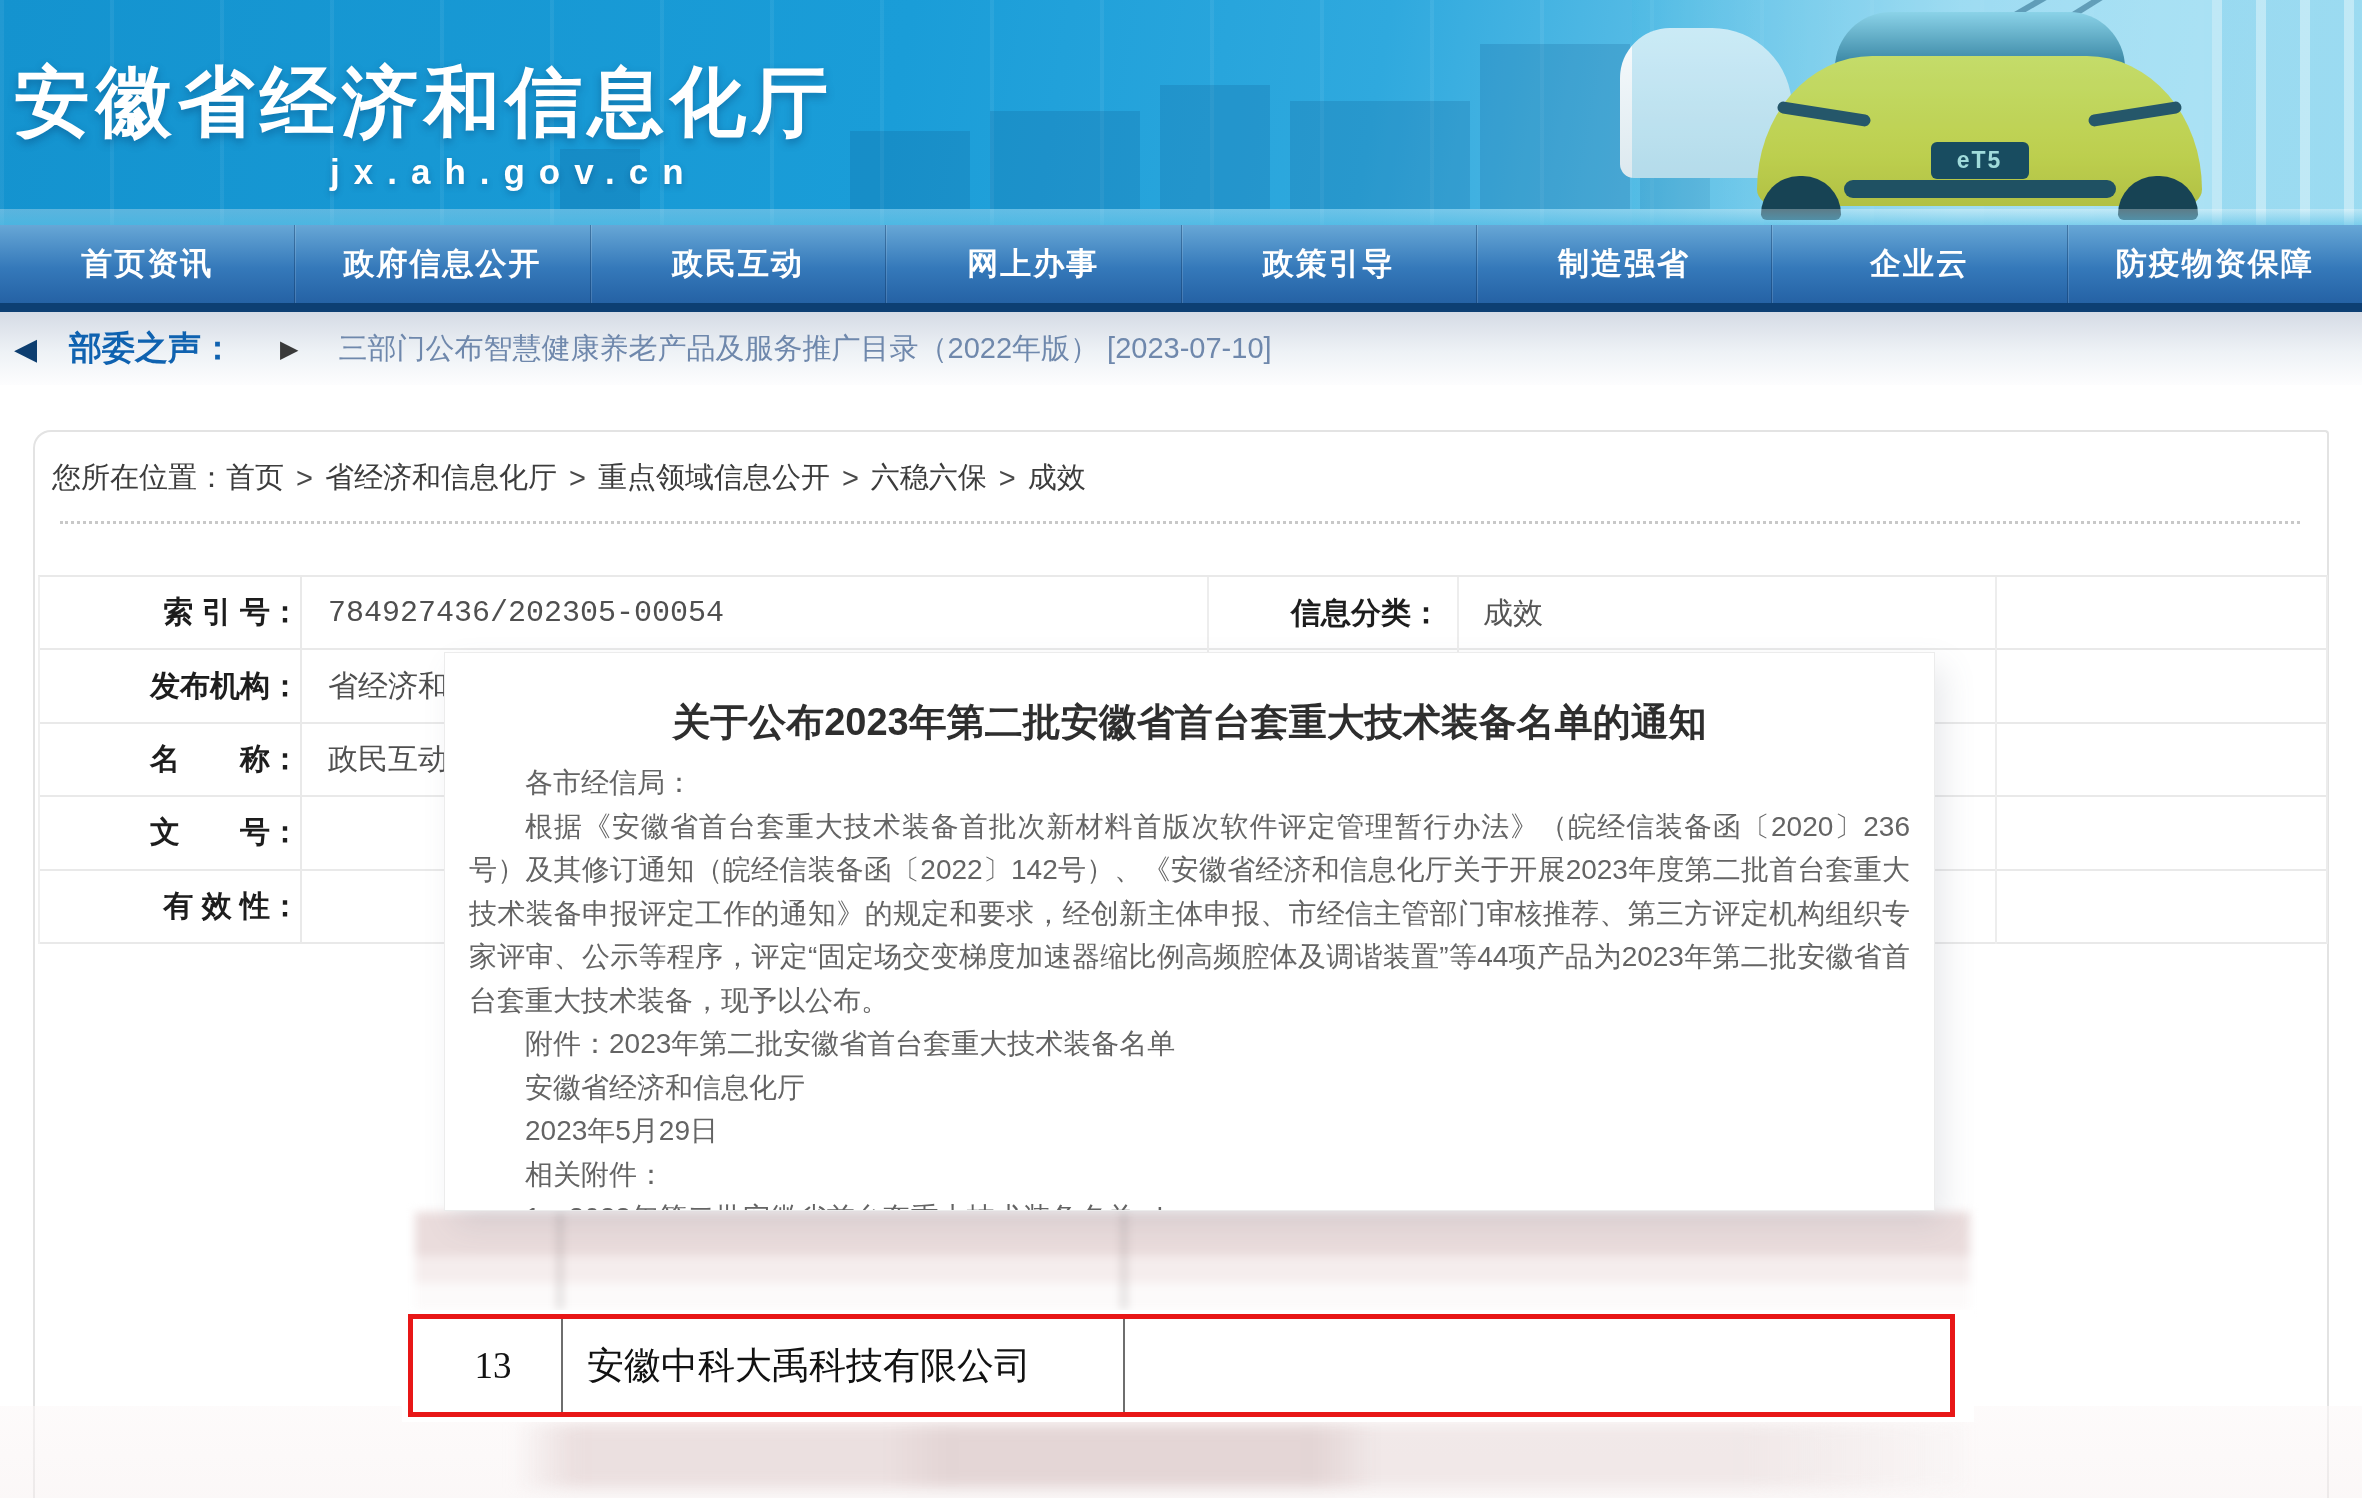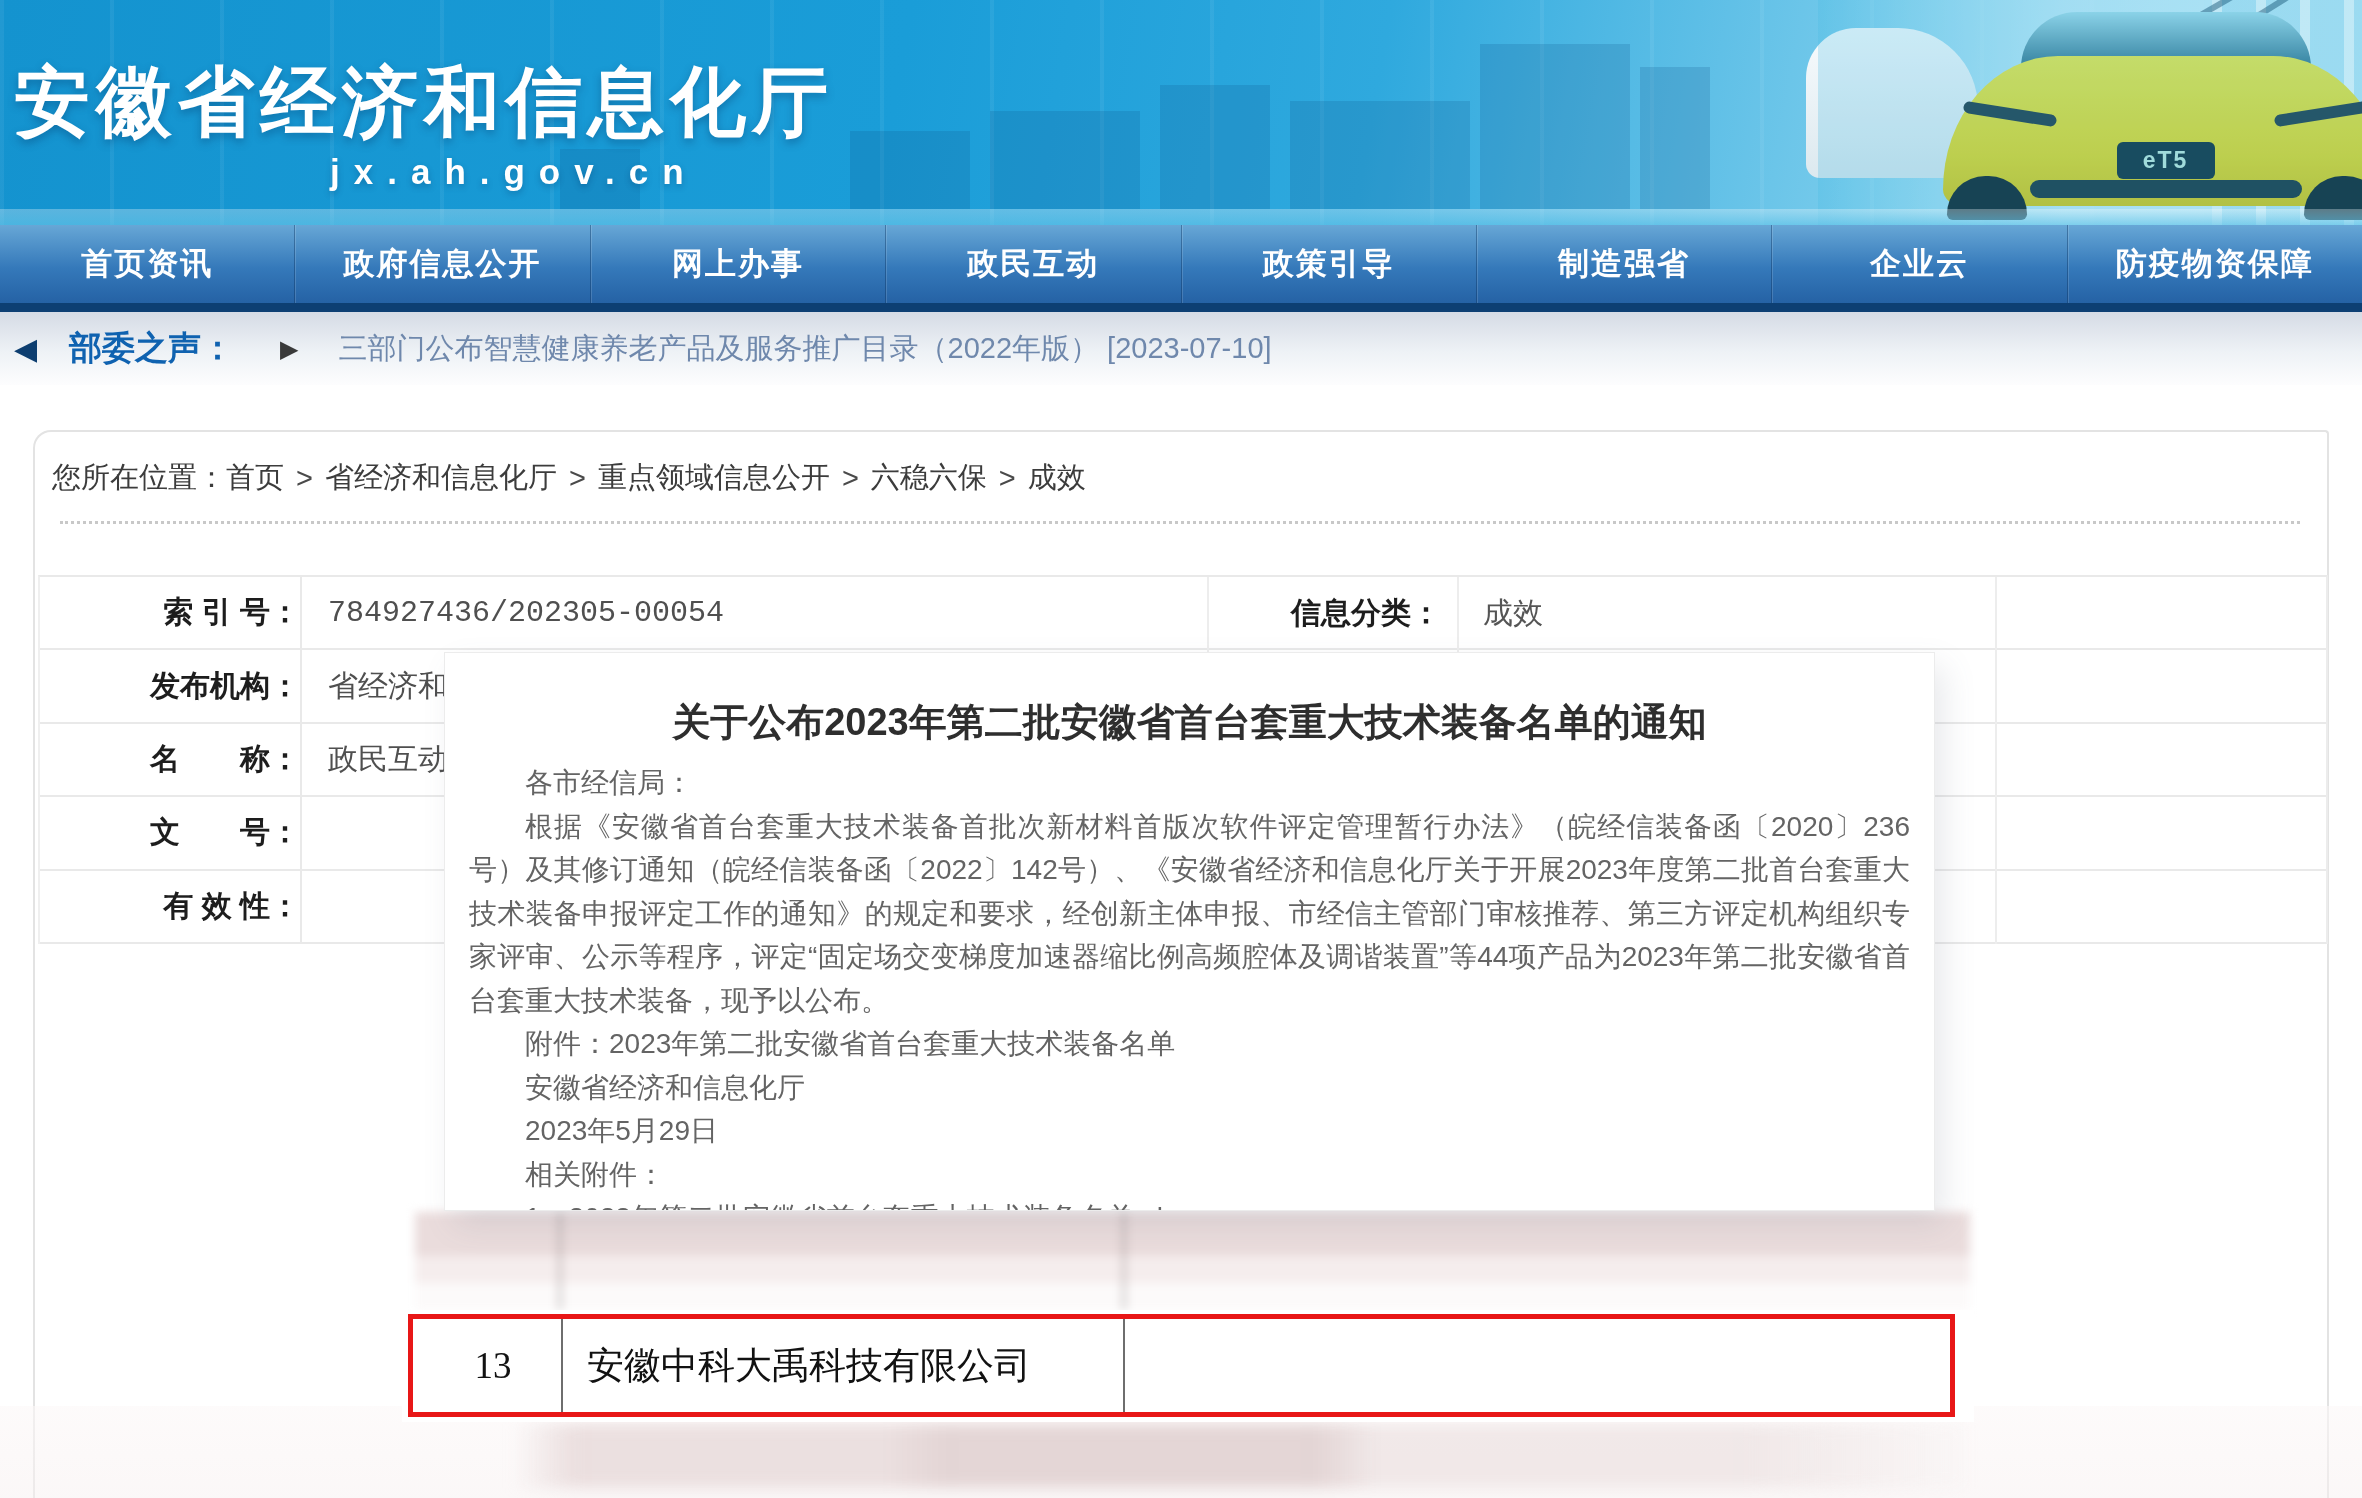--- a/index.html
+++ b/index.html
@@ -18,21 +18,21 @@
   .b3{left:990px;width:150px;height:98px;} .b4{left:1160px;width:110px;height:124px;}
   .b5{left:1290px;width:180px;height:108px;} .b6{left:1480px;width:150px;height:165px;}
   .b7{left:1640px;width:70px;height:142px;}
   .water { position:absolute; left:0; right:0; bottom:0; height:16px;
     background:linear-gradient(180deg,rgba(255,255,255,.30),rgba(104,198,233,.65)); }
   .site-title { position:absolute; left:14px; top:52px; width:850px;
     color:#ffffff; font-size:76px; font-weight:bold; letter-spacing:6px;
     text-shadow:0 4px 8px rgba(0,45,95,.35); white-space:nowrap; }
   .site-url { position:absolute; left:330px; top:152px; color:#ffffff; font-size:35px;
     font-weight:bold; letter-spacing:14px; text-shadow:0 3px 6px rgba(0,45,95,.3); }
-  .photo { position:absolute; top:0; right:0; width:544px; height:225px; }
+  .photo { position:absolute; top:0; right:0; width:730px; height:225px; }
   .photo-bg { position:absolute; inset:0;
     background:linear-gradient(90deg,rgba(222,246,253,.10),rgba(234,250,255,.60) 45%,rgba(216,243,252,.85)); }
   .pillars { position:absolute; top:0; right:0; width:150px; height:225px; opacity:.65;
     background:repeating-linear-gradient(90deg,rgba(255,255,255,.85) 0 10px,rgba(150,215,240,.55) 10px 44px); }
   .white-car { position:absolute; left:-12px; top:28px; width:172px; height:150px;
     background:linear-gradient(180deg,#f8fbfd,#dce9ef); border-radius:50px 80px 14px 14px; }
   .beam { position:absolute; background:rgba(20,62,92,.45); height:6px; width:250px; }
   .beam1 { left:230px; top:28px; transform:rotate(-30deg); }
   .beam2 { left:300px; top:22px; transform:rotate(-32deg); }
   .car { position:absolute; left:125px; top:12px; width:445px; height:200px; }
@@ -146,22 +146,22 @@
     <div class="tint"></div>
   </div>
   <div class="water"></div>
   <div class="site-title">安徽省经济和信息化厅</div>
   <div class="site-url">jx.ah.gov.cn</div>
 </div>
 
 <div class="nav">
   <div class="nav-item">首页资讯</div>
   <div class="nav-item">政府信息公开</div>
+  <div class="nav-item">政民互动</div>
   <div class="nav-item">网上办事</div>
-  <div class="nav-item">政民互动</div>
   <div class="nav-item">政策引导</div>
   <div class="nav-item">制造强省</div>
   <div class="nav-item">企业云</div>
   <div class="nav-item">防疫物资保障</div>
 </div>
 <div class="nav-strip"></div>
 
 <div class="ticker">
   <span class="t-prev">◀</span>
   <span class="t-label">部委之声：</span>

